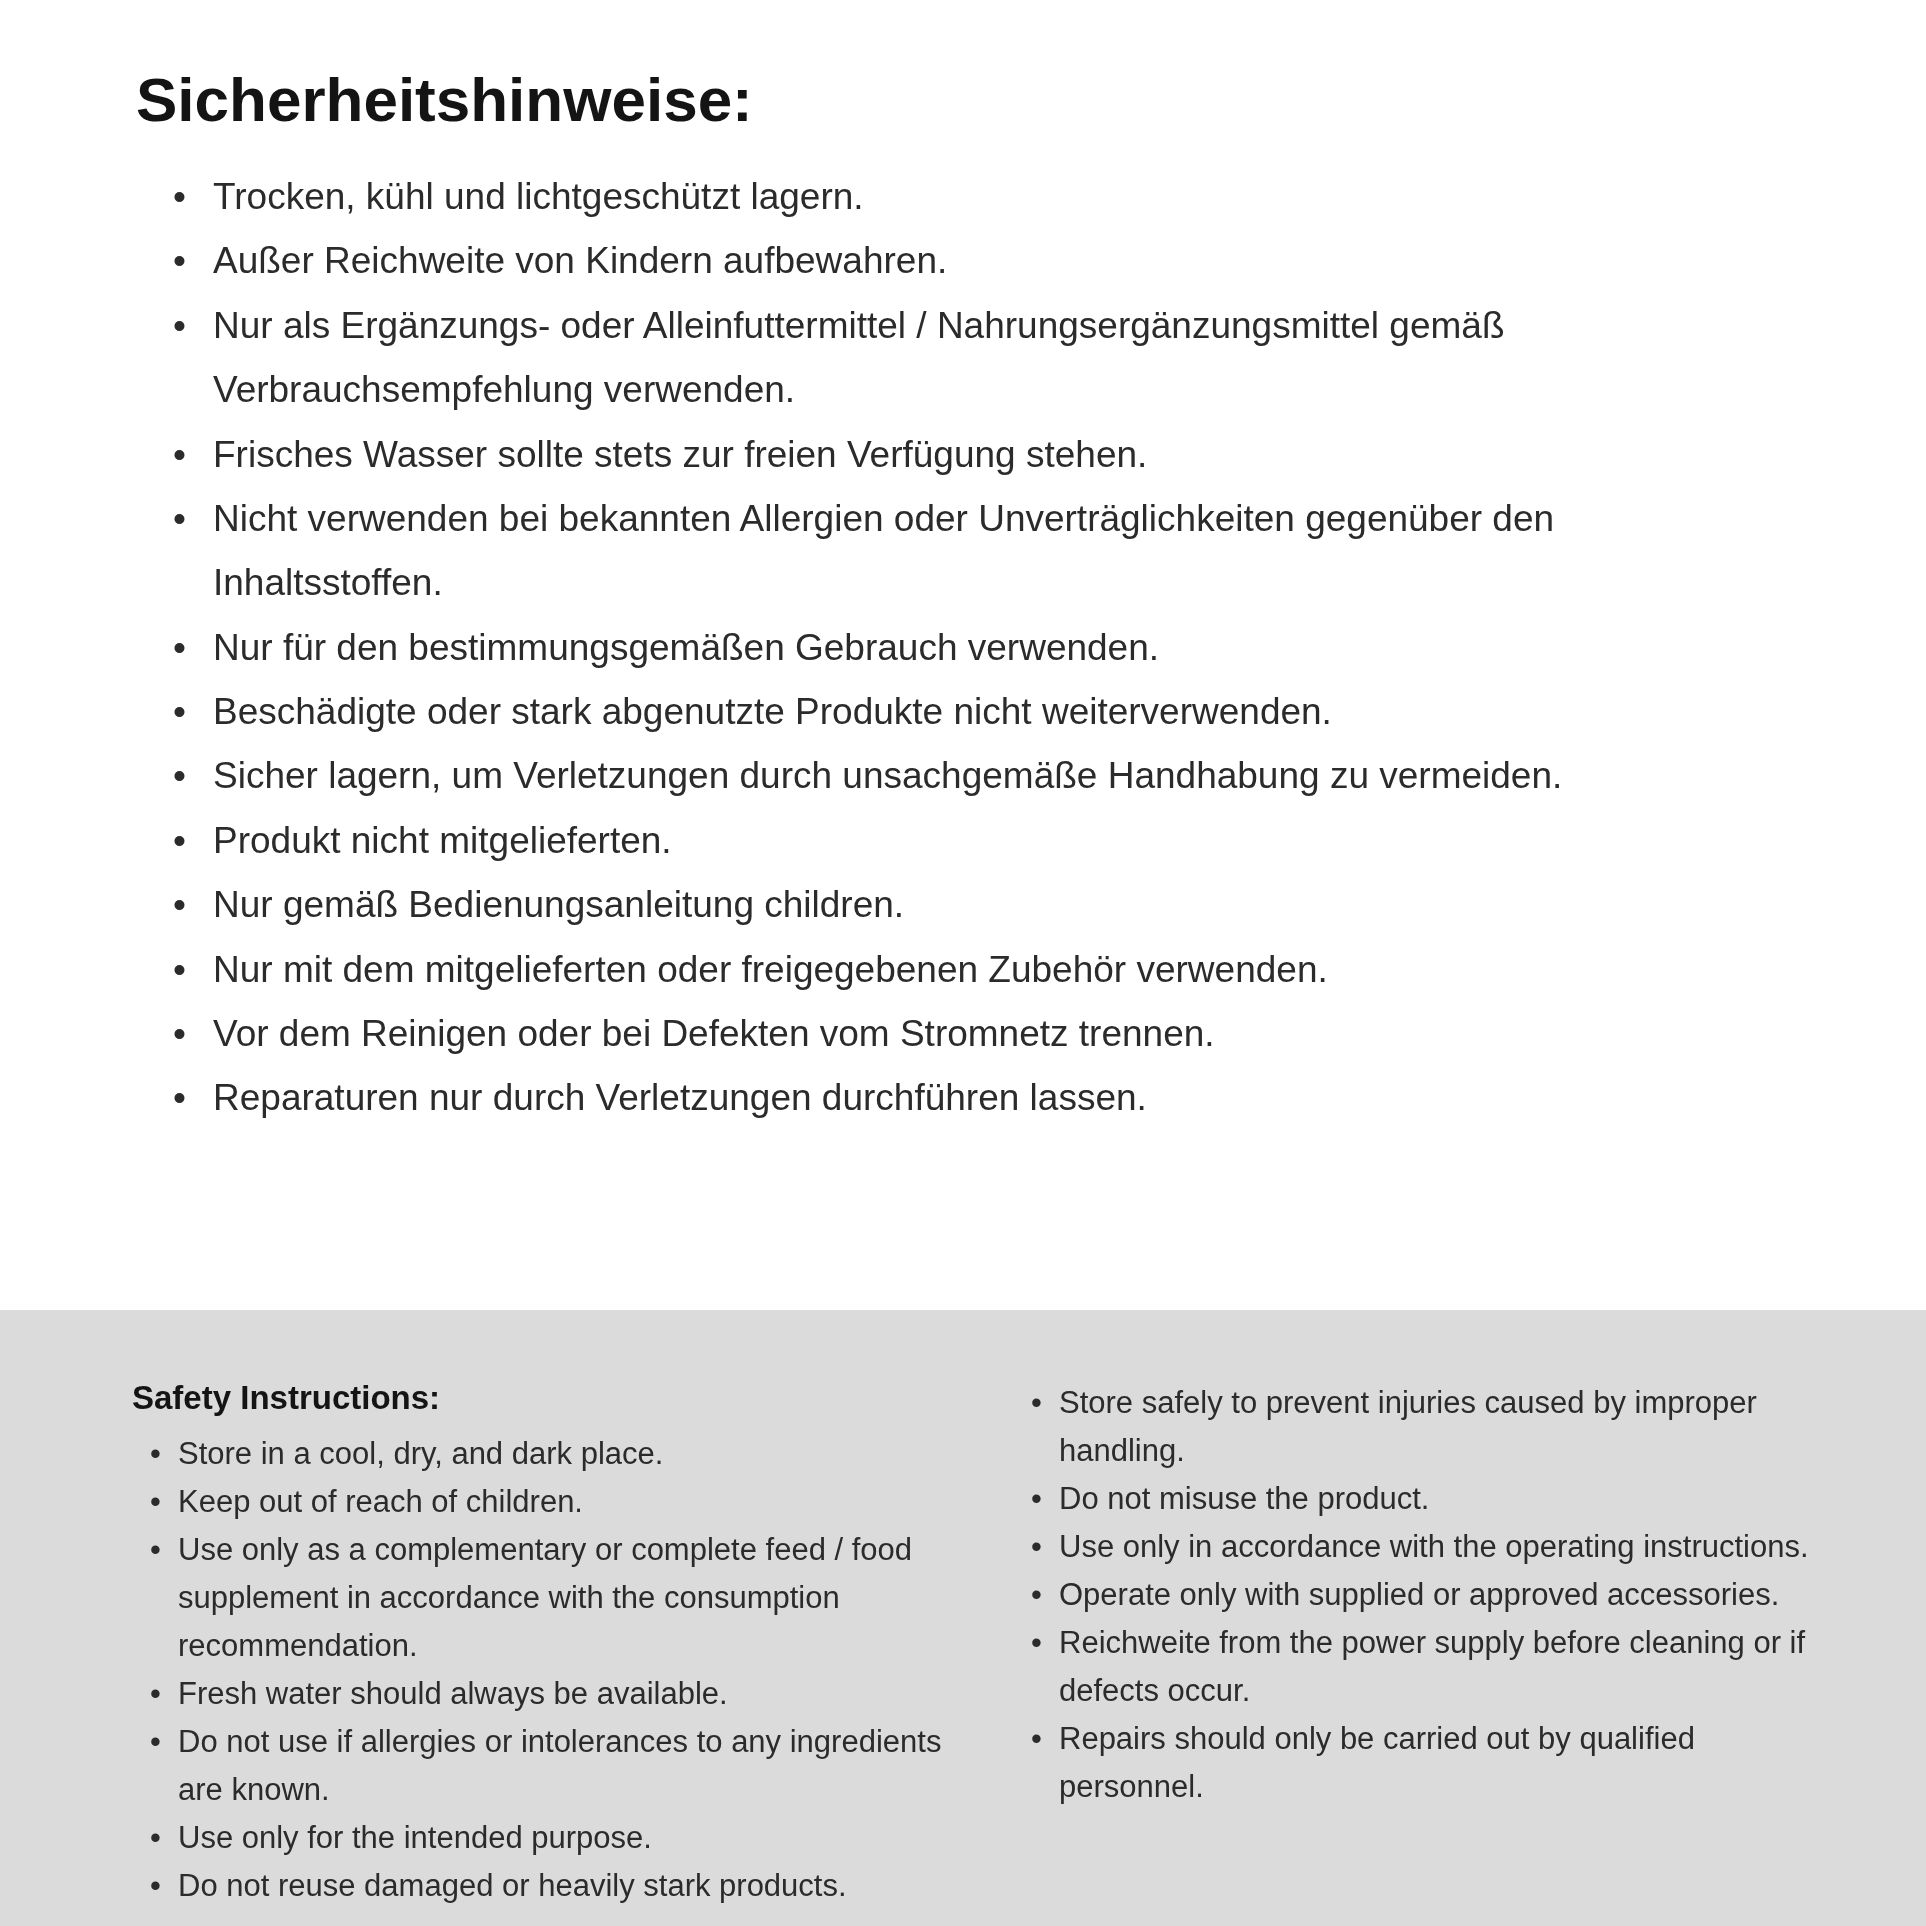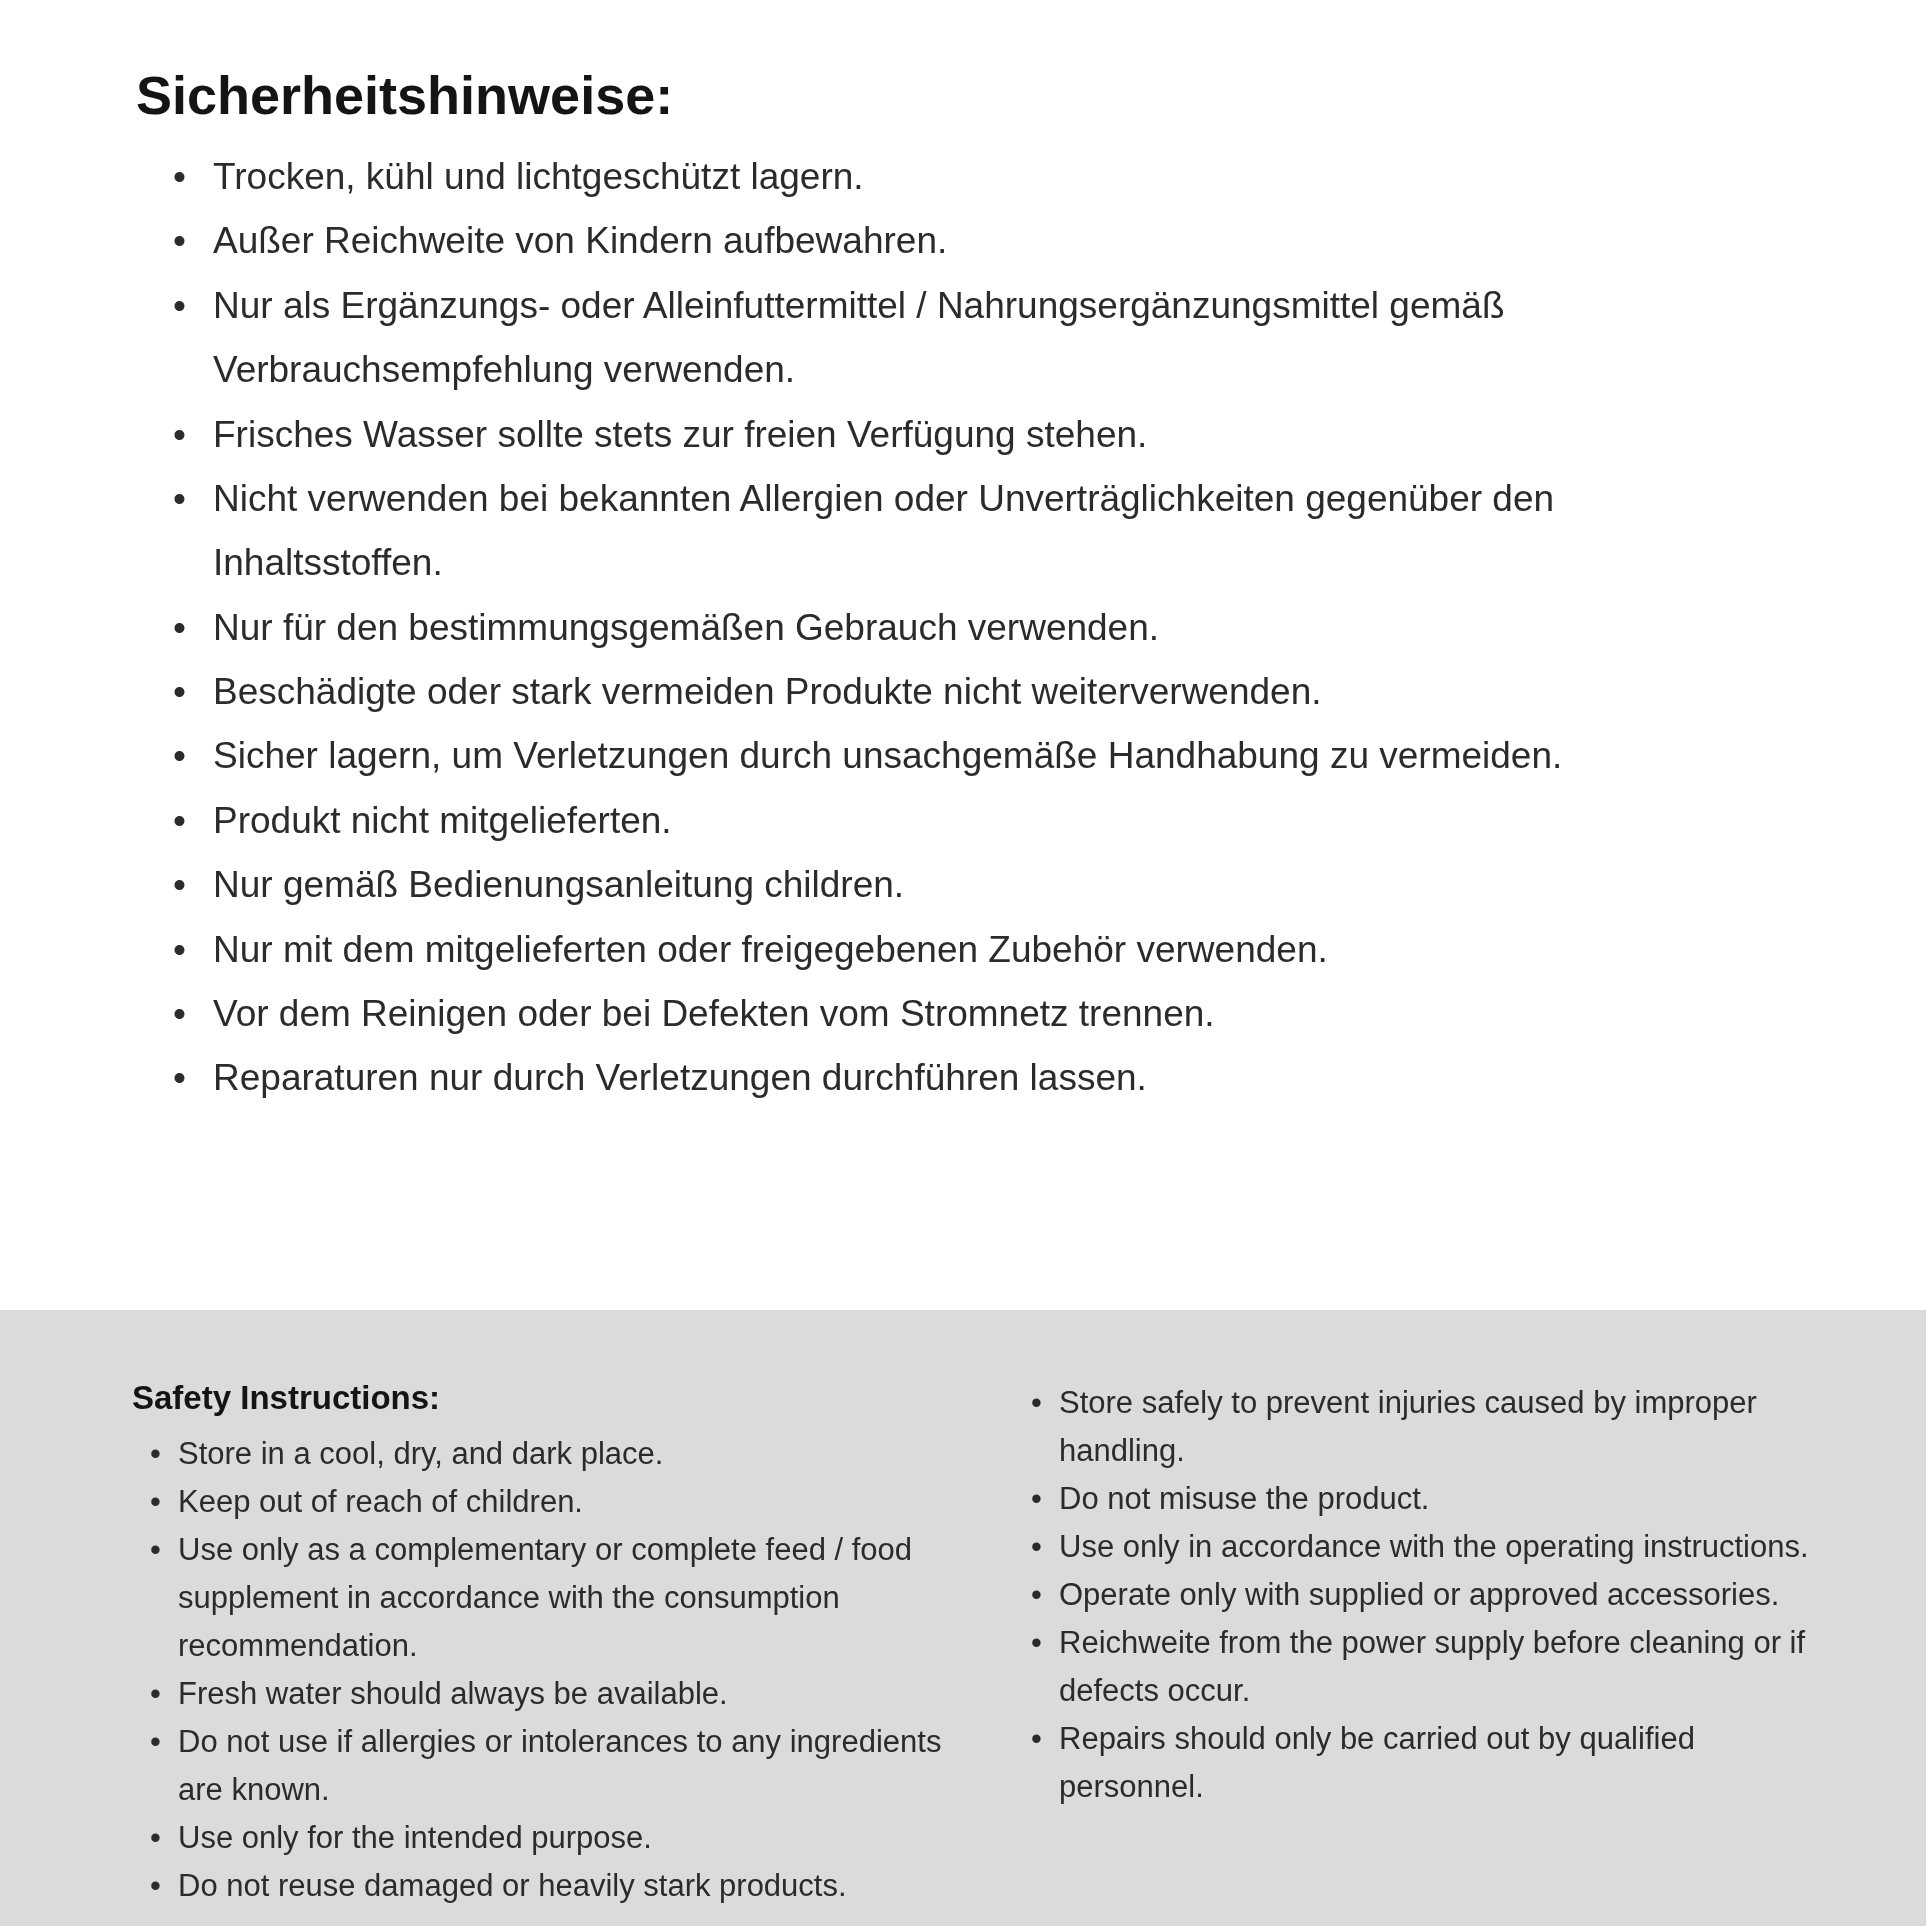--- a/index.html
+++ b/index.html
@@ -9,24 +9,24 @@
     background: #ffffff;
     font-family: "Liberation Sans", "DejaVu Sans", sans-serif;
     color: #2b2b2b;
     position: relative;
     overflow: hidden;
   }
 
   
   .de-section { padding: 64px 96px 0 136px; }
   .de-title {
-    font-size: 54px;
+    font-size: 62px;
     font-weight: 700;
     color: #141414;
-    margin: 0 0 19px 0;
+    margin: 0 0 30px 0;
   }
   .de-list { max-width: 1522px; padding-left: 37px; }
   .de-list .bullet-item {
     font-size: 37px;
     line-height: 1.74;
     color: #2b2b2b;
     display: flex;
   }
   .de-list .bullet { flex: 0 0 40px; }
 
@@ -87,21 +87,21 @@
       <div class="bullet-item">
         <span class="bullet">•</span>
         <span class="bullet-text">Nicht verwenden bei bekannten Allergien oder Unverträglichkeiten gegenüber den Inhaltsstoffen.</span>
       </div>
       <div class="bullet-item">
         <span class="bullet">•</span>
         <span class="bullet-text">Nur für den bestimmungsgemäßen Gebrauch verwenden.</span>
       </div>
       <div class="bullet-item">
         <span class="bullet">•</span>
-        <span class="bullet-text">Beschädigte oder stark vermeiden Produkte nicht weiterverwenden.</span>
+        <span class="bullet-text">Beschädigte oder stark abgenutzte Produkte nicht weiterverwenden.</span>
       </div>
       <div class="bullet-item">
         <span class="bullet">•</span>
         <span class="bullet-text">Sicher lagern, um Verletzungen durch unsachgemäße Handhabung zu vermeiden.</span>
       </div>
       <div class="bullet-item">
         <span class="bullet">•</span>
         <span class="bullet-text">Produkt nicht mitgelieferten.</span>
       </div>
       <div class="bullet-item">

